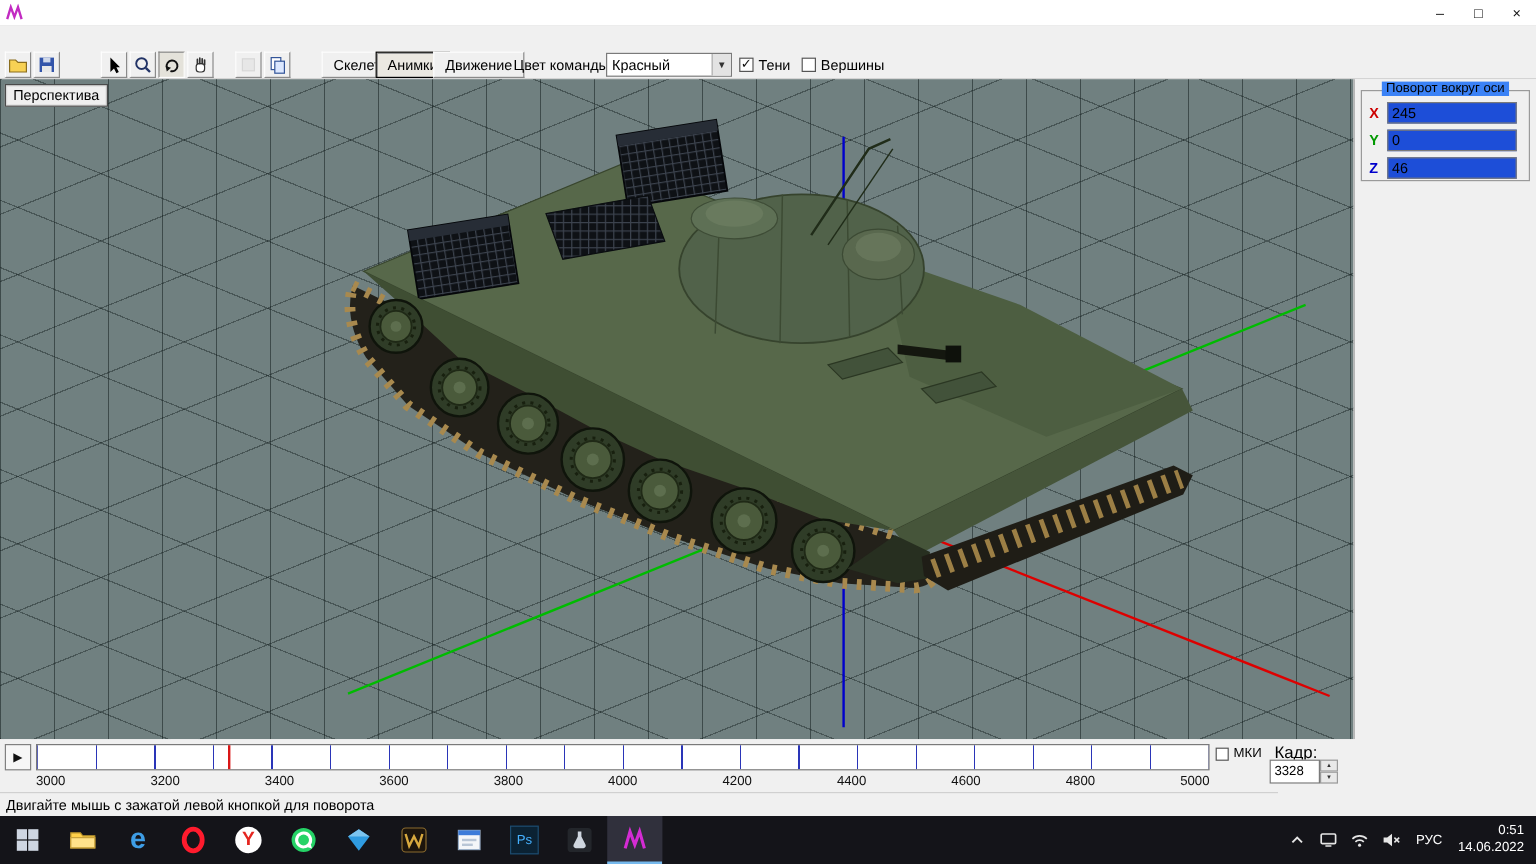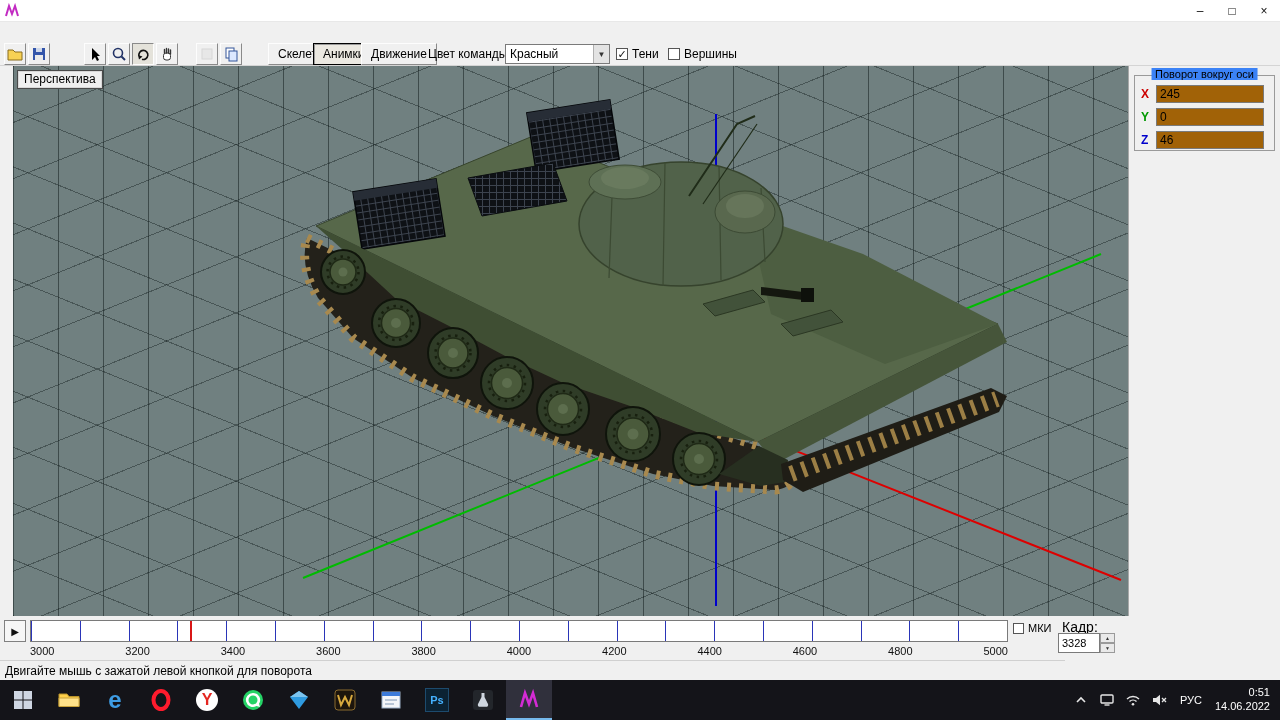--- a/index.html
+++ b/index.html
@@ -45,34 +45,34 @@
              align-items:center; justify-content:center; font-size:11px; line-height:10px; color:#111; }
   .chk-label { font-size:12px; }
 
   
   .main { position:absolute; left:0; top:66px; width:1280px; height:550px; }
   .viewport { position:absolute; left:0; top:0; width:1128px; height:550px;
               background-color:#708080;
               background-image:
                 repeating-linear-gradient(90deg,  rgba(12,22,22,.50) 0 1px, transparent 1px 45px),
                 repeating-linear-gradient(22deg,  rgba(12,22,22,.40) 0 1px, transparent 1px 52px),
-                repeating-linear-gradient(158deg, rgba(12,22,22,.40) 0 1px, transparent 1px 52px); margin-left: 13px; }
+                repeating-linear-gradient(158deg, rgba(12,22,22,.40) 0 1px, transparent 1px 52px); }
   .scene { position:absolute; left:0; top:0; width:1128px; height:550px; }
   .persp-btn { position:absolute; left:4px; top:4px; padding:1px 6px 2px; font-size:12px;
                background:#efefef; border:1px solid #4a4a4a; box-shadow:0 0 0 1px #d8d8d8 inset; }
 
   .sidepanel { position:absolute; left:1128px; top:0; width:152px; height:550px; background:#f0f0f0;
                border-left:1px solid #a8a8a8; }
   .groupbox { position:absolute; left:5px; top:9px; width:141px; height:76px; border:1px solid #9a9a9a; }
   .gb-title { position:absolute; top:-8px; left:50%; transform:translateX(-50%); background:#3b82f6;
               padding:0 4px; font-size:11px; white-space:nowrap; }
   .axis-row { position:absolute; left:0; height:19px; width:100%; }
   .axis-row .ax-label { position:absolute; left:6px; top:2px; font-weight:bold; font-size:12px; }
   .axis-row input { position:absolute; left:21px; top:0; width:108px; height:18px; border:1px solid #7a7a7a;
-                    font-family:inherit; font-size:12px; padding:1px 3px; background:#a16207; }
+                    font-family:inherit; font-size:12px; padding:1px 3px; background:#1d4ed8; }
   .ax-x { color:#cc0000; } .ax-y { color:#009900; } .ax-z { color:#0000cc; }
 
   
   .timeline { position:absolute; left:0; top:616px; width:1280px; height:44px; background:#f0f0f0; }
   .play-btn { position:absolute; left:4px; top:4px; width:22px; height:22px; background:#f6f6f6;
               border:1px solid #808080; font-size:10px; color:#111; display:flex; align-items:center; justify-content:center; }
   .track { position:absolute; left:30px; top:4px; width:978px; height:22px; background:#fff;
            border:1px solid #7a7a7a;
            background-image:repeating-linear-gradient(90deg, #2a35b8 0 1px, transparent 1px 48.8px); }
   .marker { position:absolute; top:0; left:calc(16.4% - 1px); width:2px; height:100%; background:#d91616; }
@@ -95,21 +95,21 @@
   .taskbar { position:absolute; left:0; top:680px; width:1280px; height:40px; background:#141419; }
   .tb-apps { position:absolute; left:0; top:0; height:40px; display:flex; }
   .tb-cell { width:46px; height:40px; display:flex; align-items:center; justify-content:center; }
   .tb-cell.active-app { background:#30303c; box-shadow:inset 0 -2px 0 #76b9ed; }
   .tb-cell svg { width:24px; height:24px; }
   .letter-icon { font-weight:bold; }
   .edge-letter { color:#3e9de5; font-size:24px; line-height:24px; }
   .yandex-circle { width:22px; height:22px; border-radius:50%; background:#fff; color:#e52620;
                    font-size:16px; font-weight:bold; display:flex; align-items:center; justify-content:center; }
   .ps-square { width:24px; height:24px; background:#0b2233; border:1px solid #1d4b6e; color:#45b1ff;
-               font-size:11px; font-weight:bold; display:flex; align-items:center; justify-content:center; }
+               font-size:11px; font-weight:normal; display:flex; align-items:center; justify-content:center; }
   .tb-tray { position:absolute; right:0; top:0; height:40px; display:flex; align-items:center; gap:10px;
              padding-right:10px; color:#fff; }
   .tb-tray svg { width:16px; height:16px; }
   .tray-lang { font-size:11px; color:#fff; padding:0 3px; }
   .tray-clock { font-size:11px; color:#fff; text-align:right; line-height:1.25; }
 </style>
 </head>
 <body>
 
 <div class="screen">

